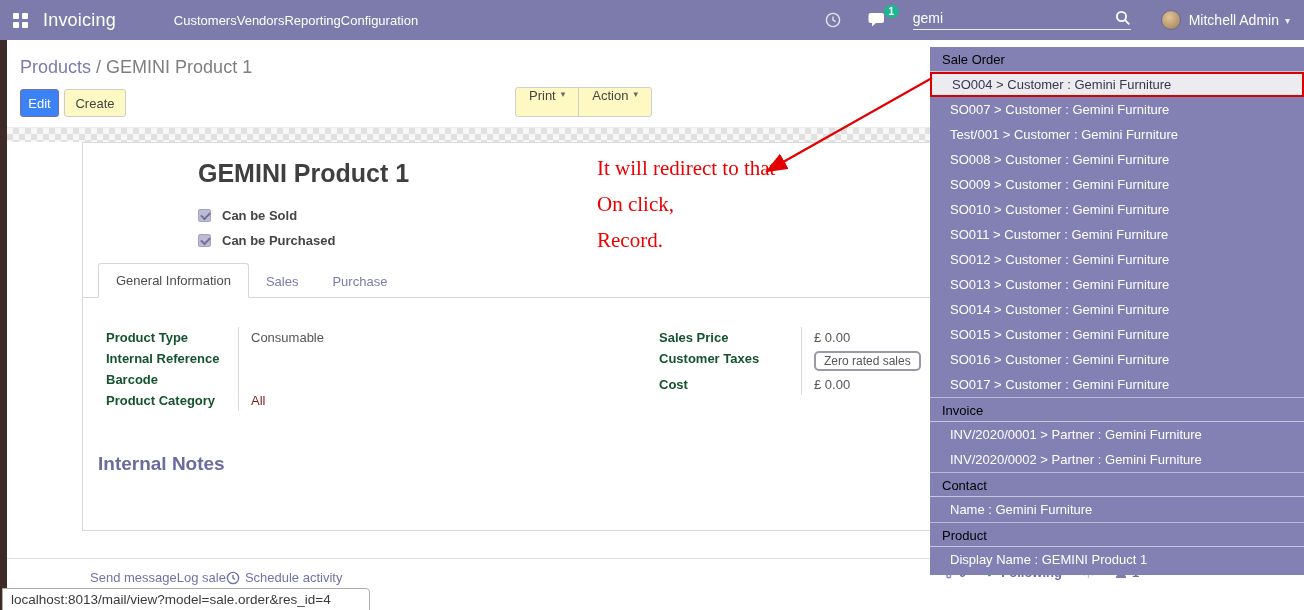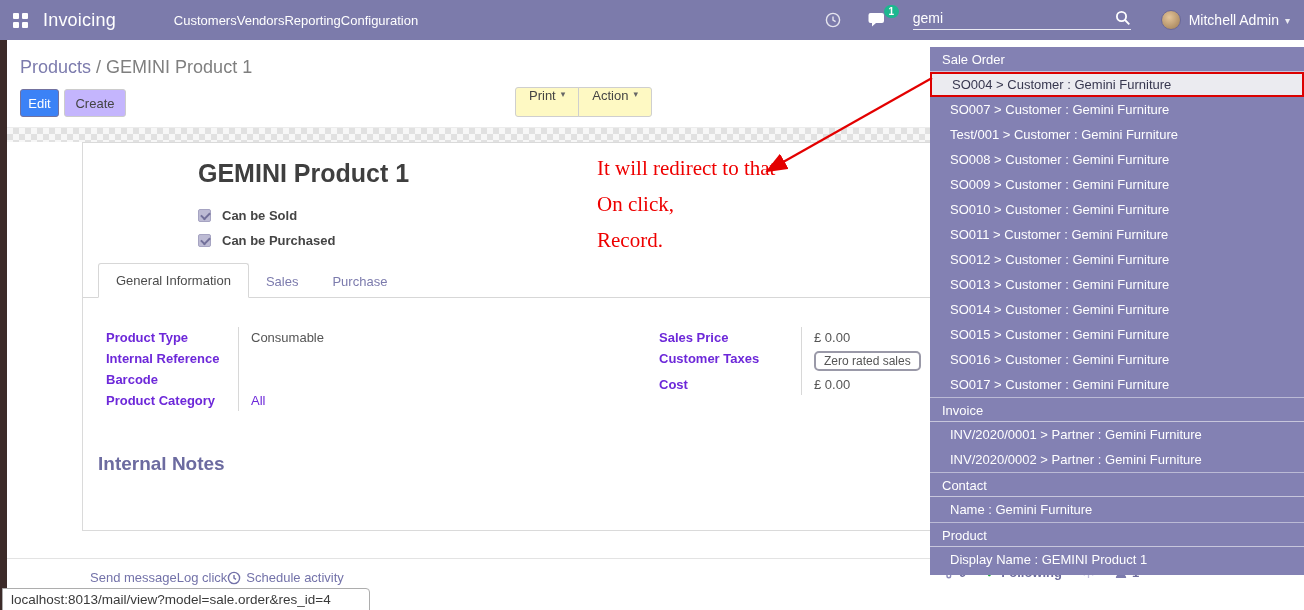--- a/index.html
+++ b/index.html
@@ -32,21 +32,21 @@
   
   .left-strip { position:absolute; left:0; top:40px; width:7px; height:570px; background:#3c2b29; z-index:46; }
 
   
   .breadcrumb { position:absolute; left:20px; top:57px; font-size:18px; color:#7f7f7f; z-index:10; }
   .breadcrumb .bc-link { color:#7c7bad; cursor:pointer; }
   .btn { position:absolute; top:89px; height:28px; font-size:13px; border-radius:3px;
          display:flex; align-items:center; justify-content:center; cursor:pointer; z-index:10;
          font-family:"Liberation Sans",sans-serif; }
   .btn-edit { left:20px; width:39px; background:#3b82f6; color:#fff; border:1px solid #73729f; }
-  .btn-create { left:64px; width:62px; background:#c4b5fd; color:#444; border:1px solid #ccc; }
+  .btn-create { left:64px; width:62px; background:#fef9c3; color:#444; border:1px solid #ccc; }
   .btn-group { position:absolute; left:515px; top:87px; display:flex; z-index:10; }
   .btn-group .gbtn { height:30px; background:#fef9c3; border:1px solid #cfcfcf; color:#444;
                      font-size:13px; display:flex; align-items:flex-start; padding:0 13px; cursor:pointer; }
   .btn-group .gbtn:first-child { border-radius:3px 0 0 3px; }
   .btn-group .gbtn:last-child { border-radius:0 3px 3px 0; margin-left:-1px; }
   .btn-caret { font-size:9px; color:#666; margin-left:5px; margin-top:1px; }
   .cp-divider { position:absolute; left:7px; top:127px; width:1297px; border-top:1px solid #ececec; }
 
   
   .checker { position:absolute; left:7px; top:128px; width:1297px; height:14px; background:#f7f7f7;
@@ -66,36 +66,36 @@
                 border-left:2px solid #72709a; border-bottom:2px solid #72709a; transform:rotate(-45deg); }
   .cb-label { font-size:13px; font-weight:bold; color:#454545; }
   .tab-bar { position:absolute; left:0; top:119px; width:1138px; height:36px;
              border-bottom:1px solid #d7d7d7; display:flex; align-items:flex-end; padding-left:15px; }
   .tab { font-size:13px; padding:9px 17px; color:#7c7bad; cursor:pointer; margin-bottom:-1px; }
   .tab.active { background:#fff; border:1px solid #d7d7d7; border-bottom:1px solid #fff;
                 border-radius:3px 3px 0 0; color:#4c4c4c; }
   .field-grid { position:absolute; display:grid; font-size:13px; }
   .fg-left  { left:15px; top:184px; grid-template-columns:140px 300px; }
   .fg-right { left:568px; top:184px; grid-template-columns:150px 200px; }
-  .fg-label { font-weight:bold; color:#6d28d9; padding:3px 8px; min-height:19px; }
+  .fg-label { font-weight:bold; color:#14532d; padding:3px 8px; min-height:19px; }
   .fg-value { border-left:1px solid #d8d8d8; padding:3px 0 3px 12px; color:#555; min-height:19px; }
-  .fg-value.link { color:#6d28d9; cursor:pointer; }
+  .fg-value.link { color:#7f1d1d; cursor:pointer; }
   .tax-pill { display:inline-block; border:2px solid #9a99a8; border-radius:5px; padding:0 8px;
               font-size:12px; color:#555; line-height:16px; }
   .notes-heading { position:absolute; left:15px; top:310px; font-size:19px; font-weight:bold; color:#6c6ba0; }
 
   
   .annotation { position:absolute; left:597px; top:150px; z-index:20; color:#ee0000;
                 font-family:"Liberation Serif",serif; font-size:21px; line-height:36px; }
   .arrow-svg { position:absolute; left:745px; top:62px; z-index:40; pointer-events:none; }
 
   
   .dropdown { position:absolute; left:930px; top:47px; width:374px; height:528px; background:#8381b3;
               z-index:30; font-size:13px; color:#fff; overflow:hidden; }
-  .dd-header { height:25px; line-height:25px; padding:0 12px; color:#ffffff;
+  .dd-header { height:25px; line-height:25px; padding:0 12px; color:#000000;
                border-bottom:1px solid rgba(255,255,255,.55); }
   .dd-section + .dd-section .dd-header { border-top:1px solid rgba(255,255,255,.45); }
   .dd-item { height:25px; line-height:25px; padding:0 10px 0 20px; cursor:pointer; white-space:nowrap;
              overflow:hidden; }
   .dd-item.highlighted { background:#ebebf0; color:#37374f; border:2px solid #db0000; line-height:21px; }
 
   
   .chatter-divider { position:absolute; left:7px; top:558px; width:1297px; border-top:1px solid #e3e3e3; z-index:4; }
   .chatter-links { position:absolute; left:90px; top:570px; display:flex; font-size:13px;
                    color:#7372a9; z-index:6; align-items:center; }
@@ -257,21 +257,21 @@
     </div>
     <div class="dd-section">
       <div class="dd-header">Product</div>
       <div class="dd-item">Display Name : GEMINI Product 1</div>
     </div>
   </div>
 
 <div class="chatter-divider"></div>
 <div class="chatter-links">
   <span class="clink">Send message</span>
-  <span class="clink">Log click</span>
+  <span class="clink">Log sale</span>
   <span class="clink">
     <svg width="14" height="14" viewBox="0 0 14 14">
         <circle cx="7" cy="7" r="5.6" fill="none" stroke="#7372a9" stroke-width="1.4"></circle>
         <path d="M7 4 V7 l2 1.3" fill="none" stroke="#7372a9" stroke-width="1.4"></path>
       </svg>
     <span>Schedule activity</span>
   </span>
 </div>
 <div class="chatter-icons">
   <span class="ci-item">

